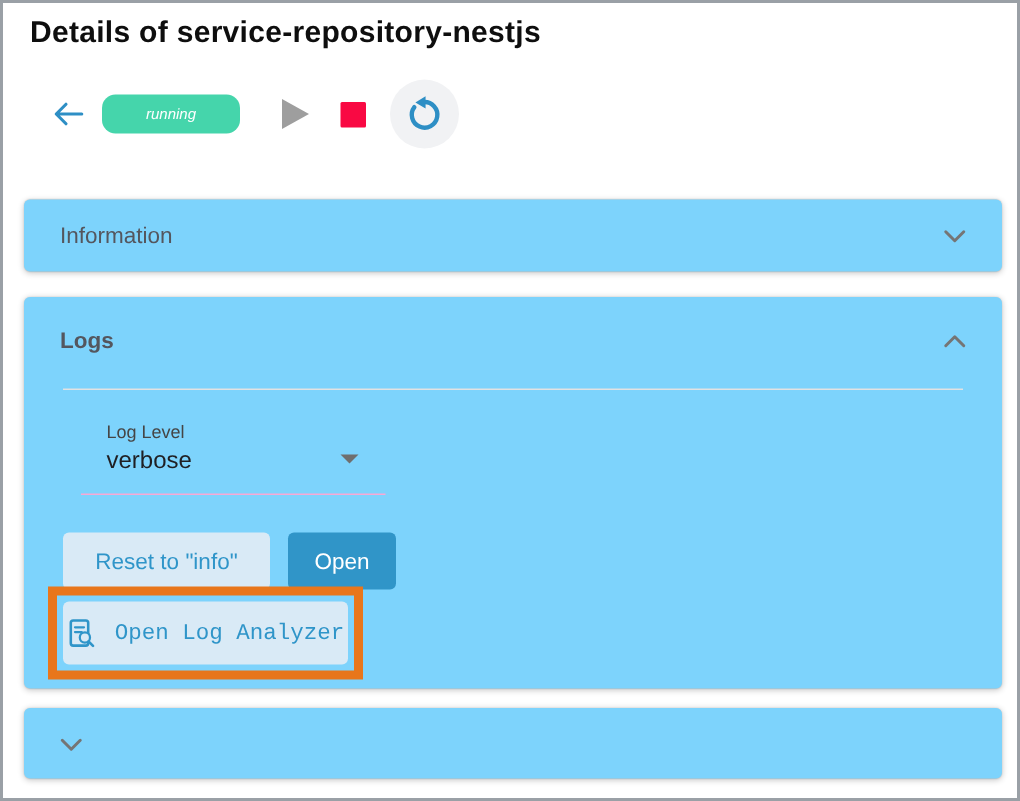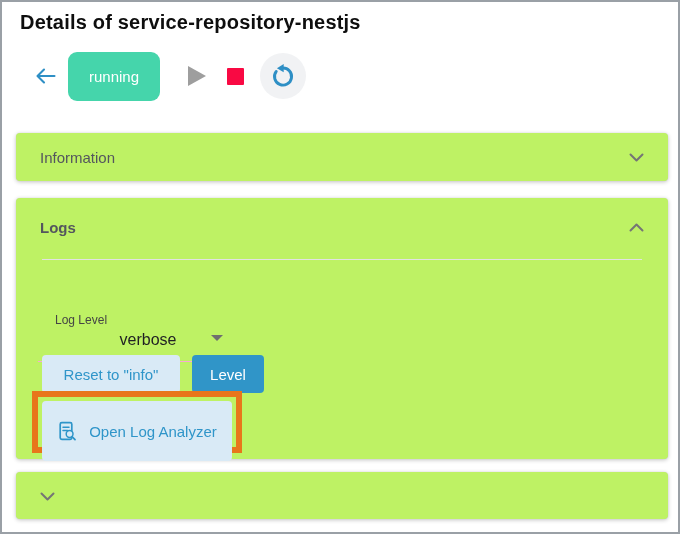--- a/index.html
+++ b/index.html
@@ -17,86 +17,86 @@
     letter-spacing: .2px;
   }
   
   .toolbar {
     position: absolute; left: 28px; top: 51px; height: 46px;
     display: flex; align-items: center;
   }
   .icon-btn { background: none; border: none; cursor: pointer; display: flex; align-items: center; justify-content: center; padding: 0; }
   .back-btn { width: 30px; height: 30px; }
   .status-badge {
-    margin-left: 8px; width: 92px; height: 49px;
+    margin-left: 8px; width: 92px; height: 26px;
     background: #45d5ab; border-radius: 9px;
-    color: #ffffff; font-size: 15px;
-    display: flex; align-items: center; justify-content: center;
+    color: #ffffff; font-size: 10px;
+    display: flex; align-items: center; justify-content: center; font-style: italic;
   }
   .play-icon {
     margin-left: 28px; width: 0; height: 0;
     border-left: 18px solid #9e9e9e;
     border-top: 10px solid transparent;
     border-bottom: 10px solid transparent;
     cursor: default;
   }
   .stop-icon {
     margin-left: 21px; width: 17px; height: 17px;
     background: #f90943; border-radius: 1px; cursor: pointer; border: none;
   }
   .restart-btn {
     margin-left: 16px; width: 46px; height: 46px;
     background: #f1f2f4; border-radius: 50%;
   }
   
   .panel {
     position: absolute; left: 14px; width: 652px;
-    background: #bef264; border-radius: 4px;
+    background: #7dd3fc; border-radius: 4px;
     box-shadow: 0 1px 4px rgba(0,0,0,.24), 0 0 1px rgba(0,0,0,.14);
   }
   .panel-header {
     height: 48px; width: 100%;
     display: flex; align-items: center; justify-content: space-between;
     padding: 0 24px; cursor: pointer;
     background: none; border: none; font-family: inherit;
   }
   .panel-label { font-size: 15px; color: #54565e; }
   #panel-information { top: 131px; height: 48px; }
   #panel-logs { top: 196px; height: 261px; }
   #panel-configuration { top: 470px; height: 47px; }
   #panel-logs .panel-header { height: 58px; font-weight: bold; }
   .logs-divider {
     position: absolute; top: 61px; left: 26px; right: 26px;
     height: 1px; background: #e2e2e2;
   }
   
   .select-field {
-    position: absolute; left: 22px; top: 81px; width: 203px; height: 51px;
-    border-bottom: 1px solid #f9a8d4; cursor: pointer; margin-top: 32px;
+    position: absolute; left: 38px; top: 81px; width: 203px; height: 51px;
+    border-bottom: 1px solid #f9a8d4; cursor: pointer;
   }
   .select-label { font-size: 12px; color: #454545; margin: 2px 0 0 17px; }
-  .select-value { font-size: 16px; color: #1f1f23; margin: 4px 0 0 17px; text-align: center; }
+  .select-value { font-size: 16px; color: #1f1f23; margin: 4px 0 0 17px; }
   .select-caret {
     position: absolute; right: 18px; top: 24px;
     width: 0; height: 0;
     border-left: 6px solid transparent;
     border-right: 6px solid transparent;
     border-top: 6px solid #6f6f6f;
   }
   
   .btn {
     position: absolute; border: none; border-radius: 4px;
     font-family: inherit; font-size: 15px; cursor: pointer;
     display: flex; align-items: center; justify-content: center;
   }
   .btn-light { background: #d9eaf6; color: #2f95c9; }
   .btn-primary { background: #3095c8; color: #ffffff; }
   #reset-btn { left: 26px; top: 157px; width: 138px; height: 38px; }
   #save-btn  { left: 176px; top: 157px; width: 72px; height: 38px; }
-  #analyzer-btn { left: 26px; top: 203px; width: 190px; height: 60px; gap: 12px; }
+  #analyzer-btn { left: 26px; top: 203px; width: 190px; height: 42px; gap: 12px; font-family: Liberation Mono, monospace; }
   .highlight-box {
     position: absolute; left: 16px; top: 193px; width: 210px; height: 62px;
     border: 6px solid #e8761b; pointer-events: none;
   }
   svg { display: block; }
 </style>
 </head>
 <body>
 
 <h1 class="page-title">Details of service-repository-nestjs</h1>
@@ -149,21 +149,21 @@
   <div class="select-field">
     <div class="select-label">Log Level</div>
     <div class="select-value">verbose</div>
     <div class="select-caret"></div>
   </div>
 
   <button class="btn btn-light" id="reset-btn">
     <span>Reset to "info"</span>
   </button>
   <button class="btn btn-primary" id="save-btn">
-    <span>Level</span>
+    <span>Open</span>
   </button>
 
   <div class="highlight-box"></div>
 
   <button class="btn btn-light" id="analyzer-btn">
     <span>
       <svg width="20" height="20" viewBox="0 0 20 20">
         <rect x="3.2" y="1.6" width="11.6" height="16.8" rx="1.6" fill="none" stroke="#2f95c9" stroke-width="1.7"></rect>
         <path d="M6 6.2 h6 M6 9.4 h4.5" stroke="#2f95c9" stroke-width="1.5" stroke-linecap="round"></path>
         <circle cx="12.6" cy="13" r="3.4" fill="#d9eaf6" stroke="#2f95c9" stroke-width="1.5"></circle>

